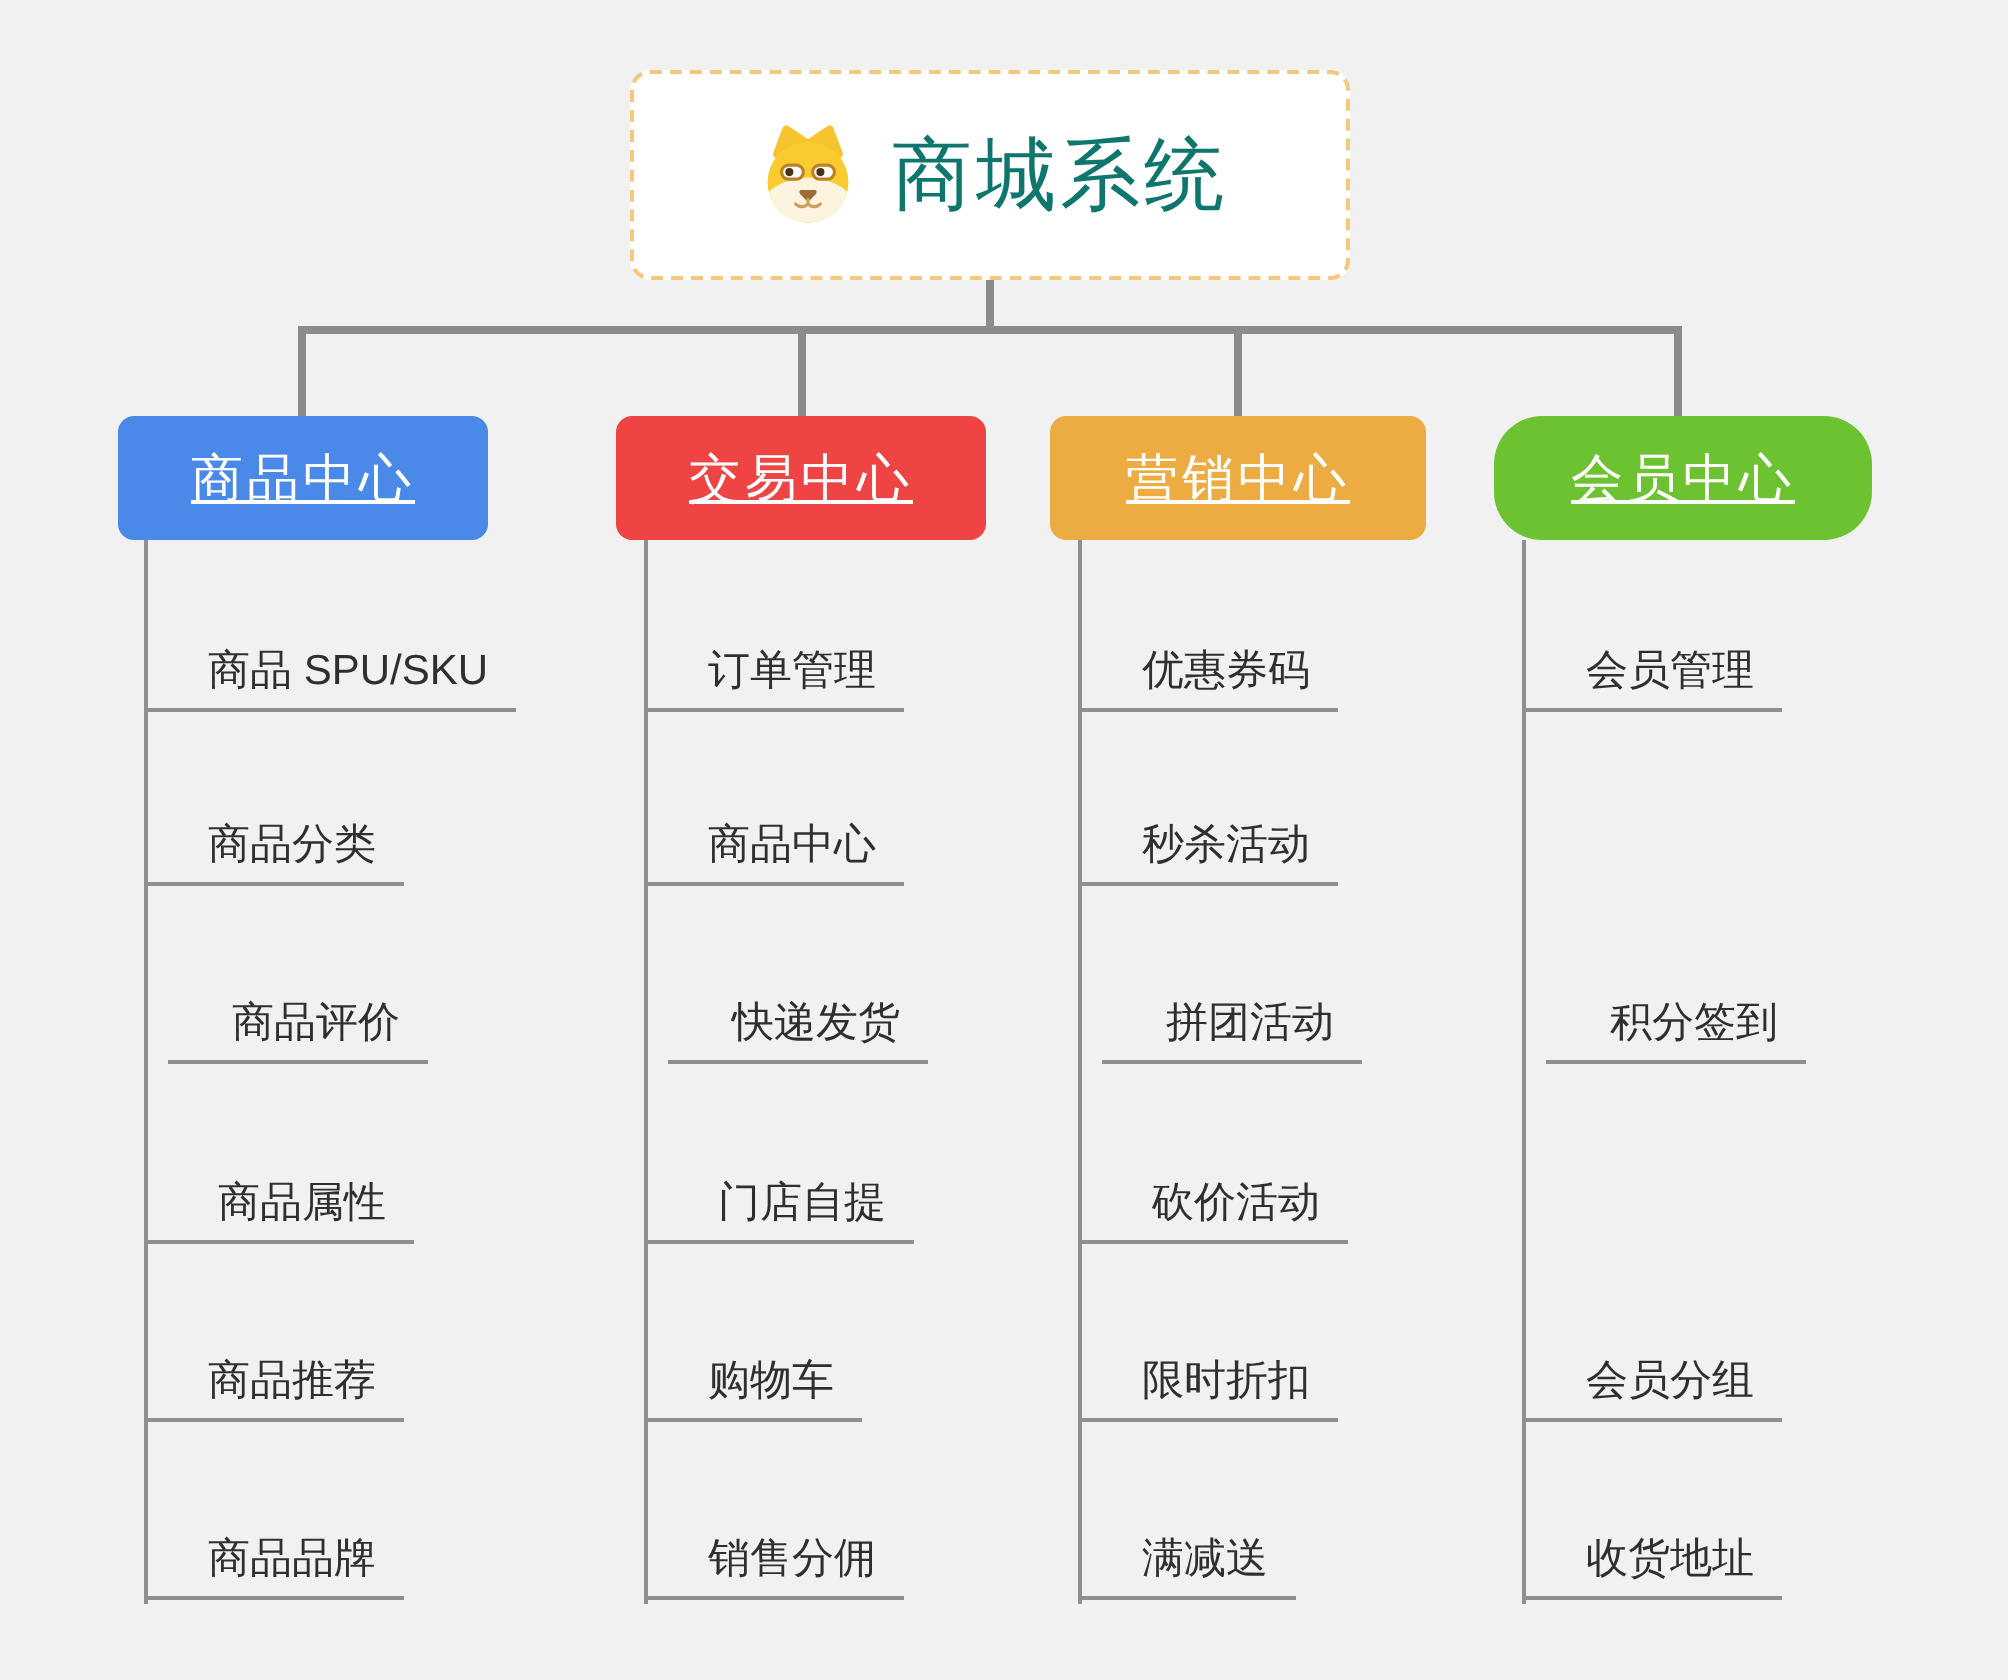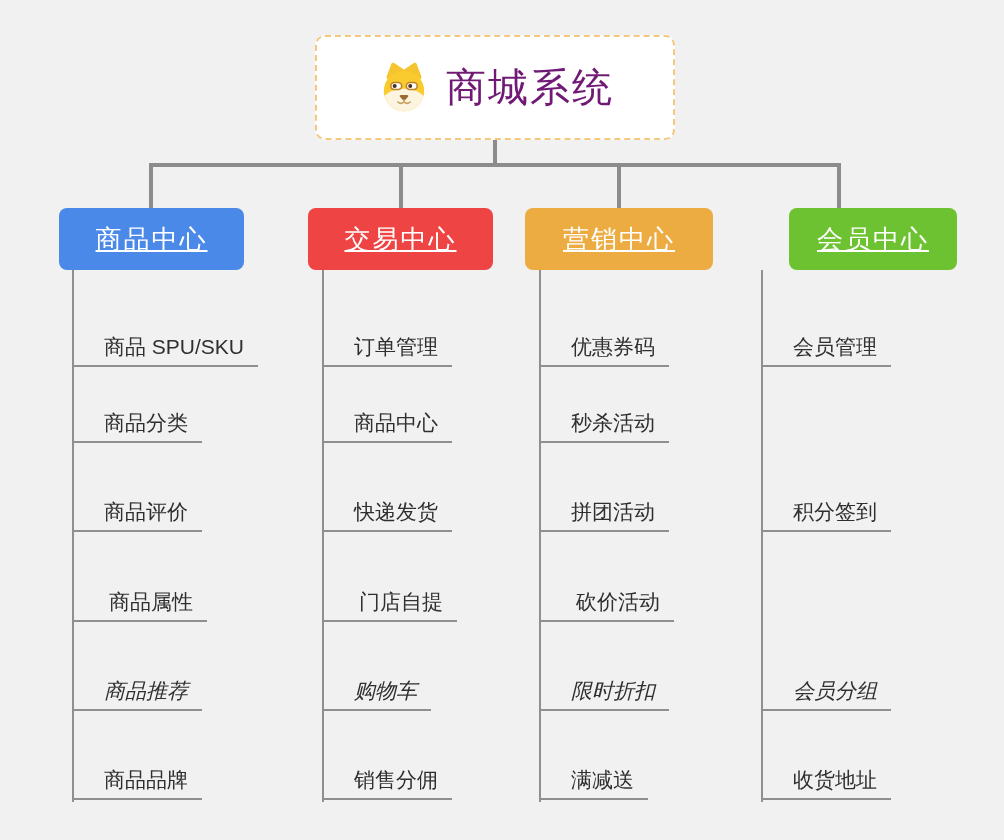--- a/index.html
+++ b/index.html
@@ -19,21 +19,21 @@
     width:360px;height:105px;
     background:#FFFFFF;
     border:2px dashed #F5C87E;
     border-radius:10px;
     box-sizing:border-box;
     display:flex;align-items:center;justify-content:center;
     gap:14px;
   }
   .root-title{
     font-size:40px;
-    color:#701a75;
+    color:#0f766e;
     letter-spacing:2px;
     white-space:nowrap;
   }
   .dog-icon{width:56px;height:52px;flex:0 0 auto;}
   
   .line{position:absolute;background:#8C8C8C;}
   .stem{left:493px;top:139px;width:4px;height:28px;}
   .bus{left:149px;top:163px;width:692px;height:4px;border-radius:2px;}
   .drop{top:163px;width:4px;height:47px;}
   .drop-1{left:149px;} .drop-2{left:399px;} .drop-3{left:617px;} .drop-4{left:837px;}
@@ -42,36 +42,36 @@
     position:absolute;top:208px;height:62px;
     border-radius:8px;
     display:flex;align-items:center;justify-content:center;
     color:#FFFFFF;font-size:26px;letter-spacing:2px;
     box-sizing:border-box;
     text-decoration:underline;
   }
   .branch-1{left:59px;width:185px;}
   .branch-2{left:308px;width:185px;}
   .branch-3{left:525px;width:188px;}
-  .branch-4{left:789px;width:168px;}
+  .branch-4{left:747px;width:189px;border-radius:24px;}
   
   .spine{position:absolute;top:270px;height:532px;width:2px;background:#8F8F8F;}
   .spine-1{left:72px;} .spine-2{left:322px;} .spine-3{left:539px;} .spine-4{left:761px;}
   
   .leaf{
     position:absolute;
     font-size:21px;color:#2F2F2F;
     line-height:25px;
     padding:0 14px 6px 32px;
     border-bottom:2px solid #8F8F8F;
     white-space:nowrap;
   }
   .col-1{left:72px;} .col-2{left:322px;} .col-3{left:539px;} .col-4{left:761px;}
-  .row-1{top:334px;} .row-2{top:410px;} .row-3{top:499px;}
-  .row-4{top:589px;padding-left:37px;} .row-5{top:678px;font-style:italic;} .row-6{top:767px;}
+  .row-1{top:323px;} .row-2{top:410px;} .row-3{top:499px;margin-left:12px;}
+  .row-4{top:589px;padding-left:37px;} .row-5{top:678px;} .row-6{top:767px;}
 </style>
 </head>
 <body>
 
 <div class="canvas">
 
   <div class="line stem"></div>
   <div class="line bus"></div>
   <div class="line drop drop-1"></div>
   <div class="line drop drop-2"></div>

